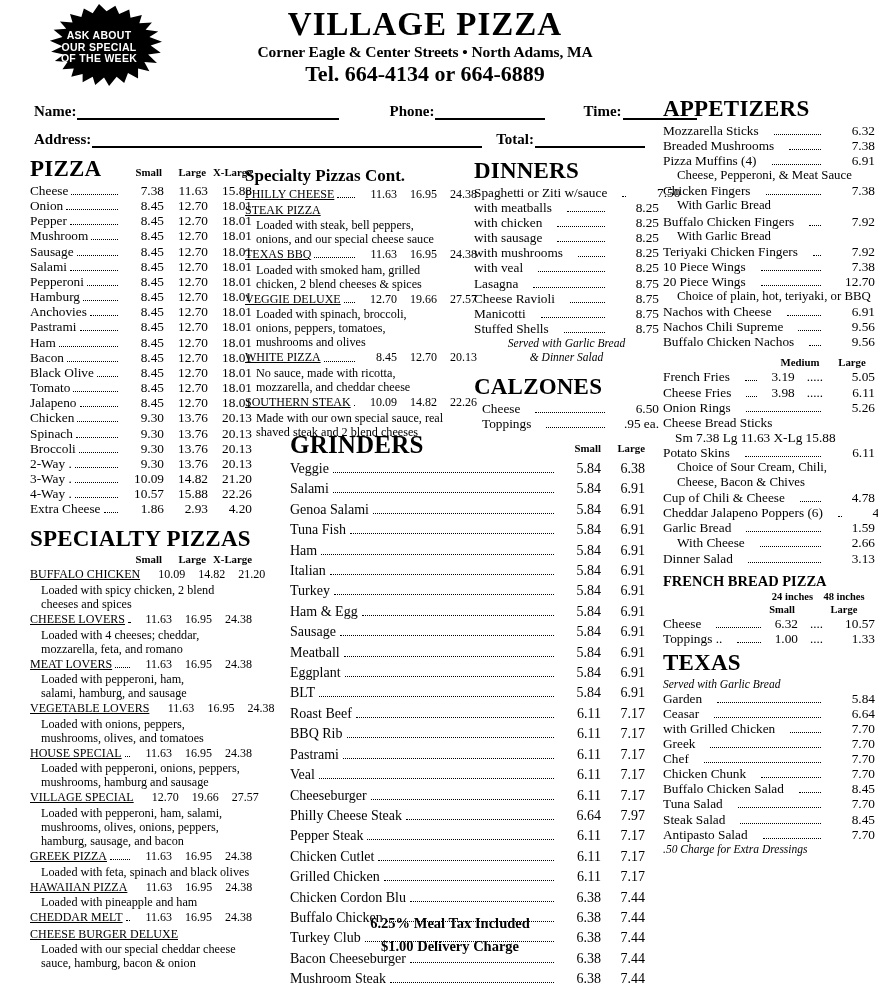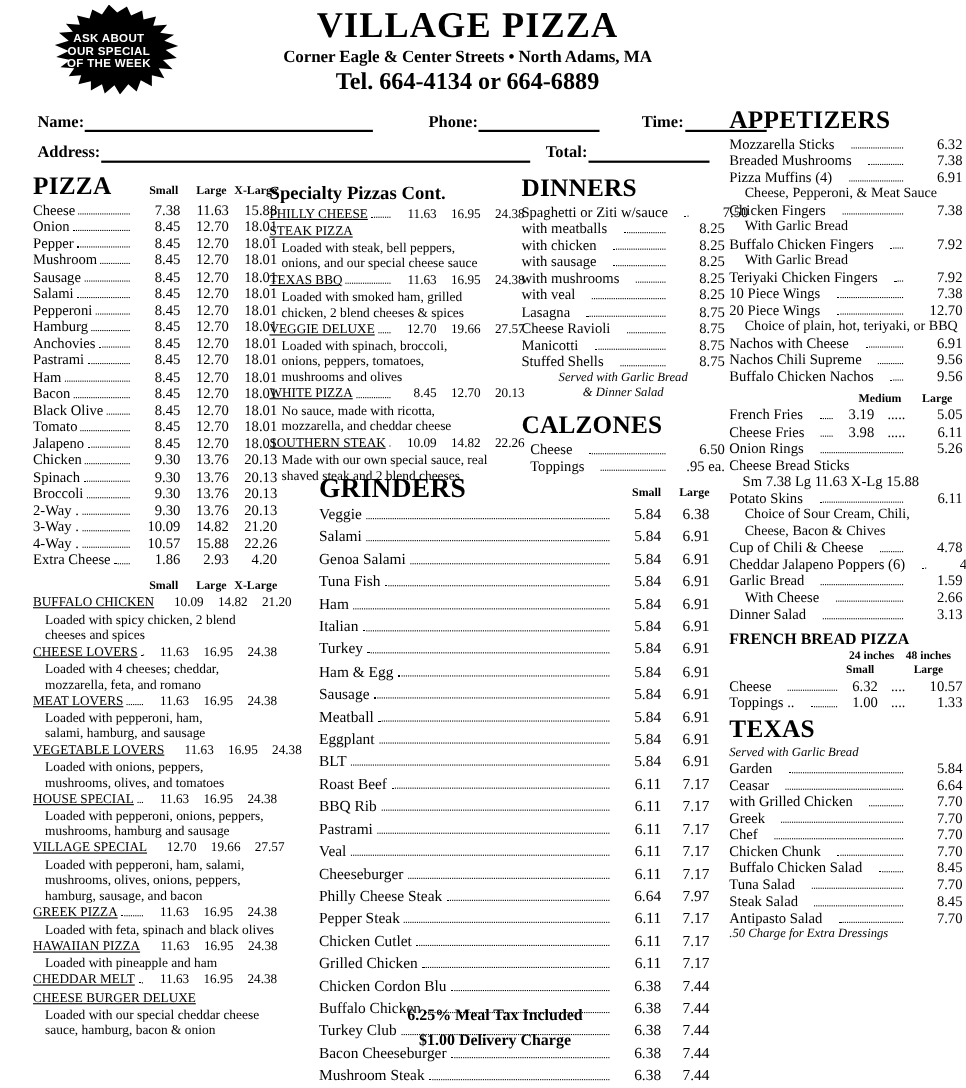--- a/index.html
+++ b/index.html
@@ -455,20 +455,21 @@
             <span class="pz-name">Extra Cheese</span>
             <span class="pz-dots"></span>
             <span class="pz-p">1.86</span>
             <span class="pz-p">2.93</span>
             <span class="pz-p">4.20</span>
           </div>
         </div>
     </div>
 
     <div class="mt10">
+      <div class="sec-h1">SPECIALTY PIZZAS</div>
       <div style="display:flex; justify-content:flex-end; font-size:10.8px; font-weight:bold; line-height:13px;">
         <span style="width:44px; text-align:right;">Small</span>
         <span style="width:44px; text-align:right;">Large</span>
         <span style="width:46px; text-align:right;">X-Large</span>
       </div>
       <div id="specialty-rows">
           <div class="sp-entry">
             <div class="sp-head">
               <span class="sp-title">BUFFALO CHICKEN</span>
               <span class="sp-dots"></span>

